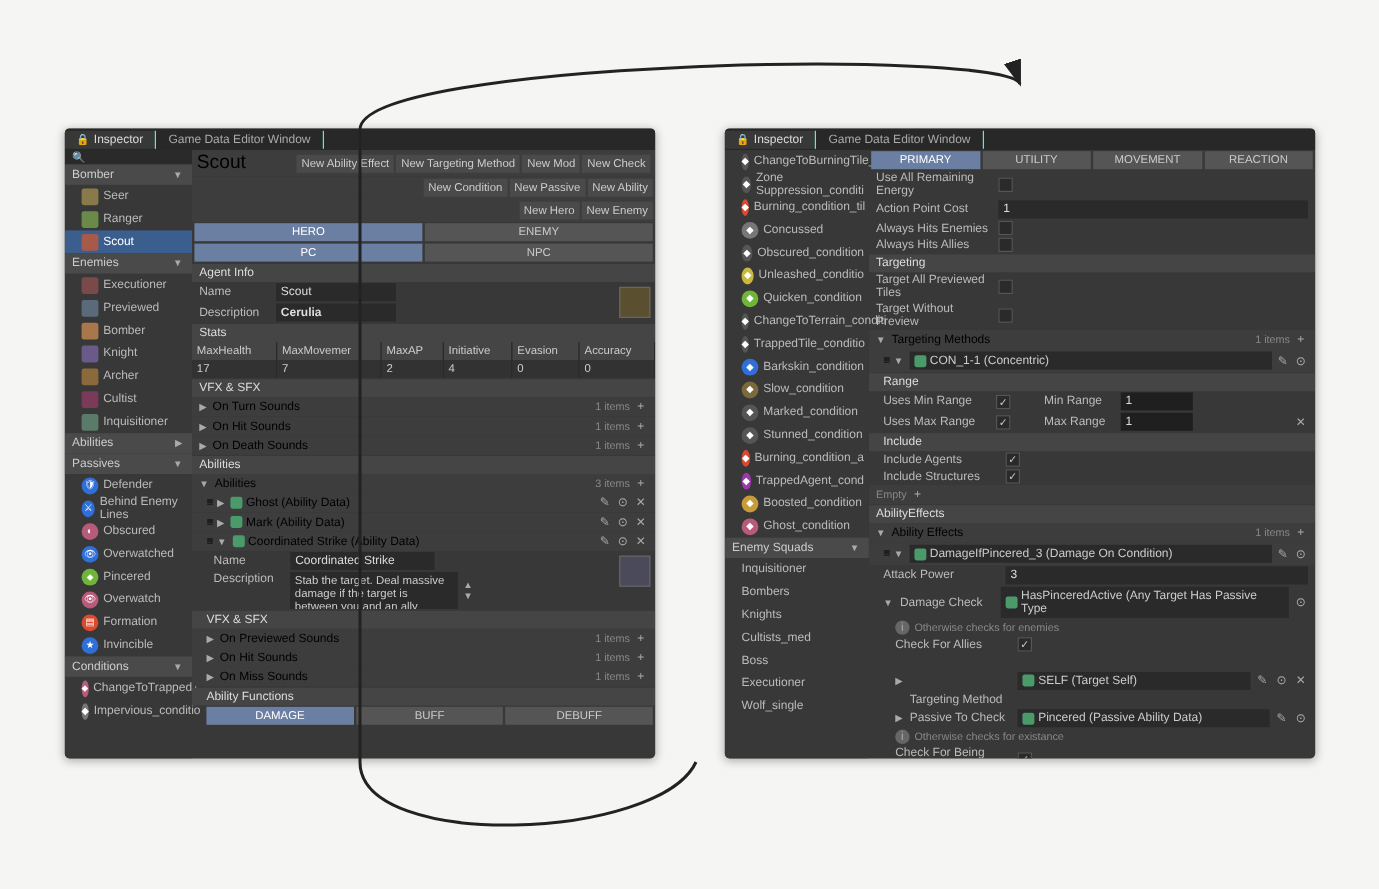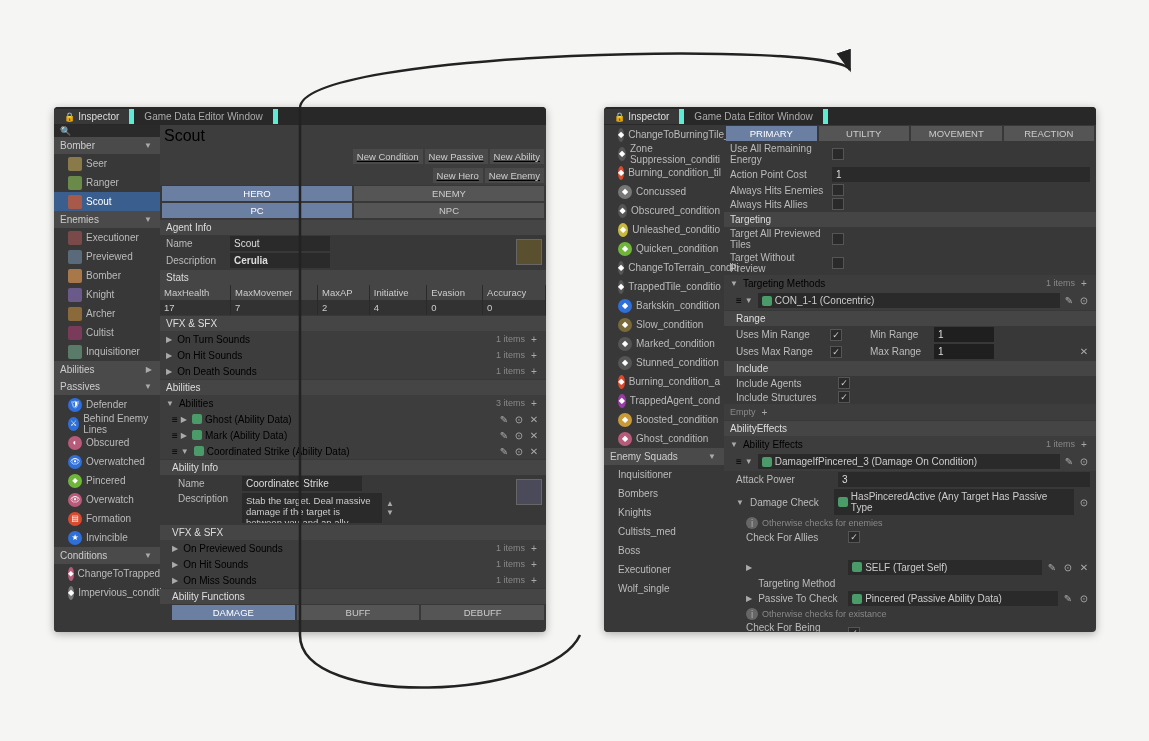--- a/index.html
+++ b/index.html
@@ -1,30 +1,30 @@
 <!DOCTYPE html>
 <html><head>
 <meta charset="utf-8">
 <style>
 * { box-sizing: border-box; margin: 0; padding: 0; font-family: Arial, sans-serif; }
 body { background: #f5f5f3; width: 1149px; height: 741px; position: relative; overflow: hidden; }
 .panel { position: absolute; background: #383838; border-radius: 4px; box-shadow: 0 2px 8px rgba(0,0,0,0.3); overflow: hidden; }
 .tabbar { display: flex; background: #282828; height: 18px; font-size: 10px; color: #aaa; align-items: center; }
-.tab { padding: 2px 10px; border-right: 5px solid #5eead4; cursor: pointer; }
+.tab { padding: 2px 10px; border-right: 1px solid #5eead4; cursor: pointer; }
 .tab.active { background: #383838; color: #ddd; }
 .tab .lock { font-size: 9px; margin-right: 3px; color: #888; }
 .sidebar { width: 106px; background: #383838; font-size: 10px; color: #bbb; }
 .section-hdr { background: #4a4a4a; padding: 3px 6px; display: flex; justify-content: space-between; align-items: center; font-size: 10px; color: #ccc; }
 .tri { font-size: 8px; color: #aaa; margin-right: 2px; }
 .list-item { display: flex; align-items: center; padding: 2px 4px; height: 19px; gap: 4px; cursor: pointer; }
 .list-item.sel { background: #3a5f8f; color: #fff; }
 .list-item.indent { padding-left: 14px; }
 .sprite { width: 14px; height: 14px; border-radius: 2px; display: inline-block; }
 .circ { width: 14px; height: 14px; border-radius: 50%; display: inline-flex; align-items: center; justify-content: center; font-size: 8px; color: #fff; }
-.topbar { display: flex; justify-content: flex-end; gap: 2px; padding: 2px; background: #3d3d3d; flex-wrap: wrap; text-decoration: underline; }
+.topbar { display: flex; justify-content: flex-end; gap: 2px; padding: 2px; background: #3d3d3d; flex-wrap: wrap; }
 .topbtn { background: #4a4a4a; color: #ccc; font-size: 9.5px; padding: 2px 4px; border: none; cursor: pointer; white-space: nowrap; }
 .catbar { display: flex; gap: 2px; padding: 1px 2px; }
 .catbtn { flex:1; background: #555; color: #ccc; font-size: 9.5px; padding: 2px; border: none; text-align: center; cursor: pointer; }
 .catbtn.active { background: #6b7fa3; color: #fff; }
 .grp-hdr { background: #454545; padding: 2px 6px; font-size: 10px; color: #ddd; margin-top: 1px; }
 .field-row { display: flex; align-items: center; padding: 1px 6px; gap: 4px; font-size: 10px; }
 .label { width: 98px; color: #bbb; flex-shrink: 0; }
 .input { background: #2a2a2a; color: #ddd; border: none; padding: 2px 4px; font-size: 10px; flex: 1; min-width: 0; }
 .input.dark { background: #1f1f1f; }
 .chk { width: 12px; height: 12px; background: #2a2a2a; border: 1px solid #555; display:inline-flex; align-items:center; justify-content:center; font-size:9px; color:#ccc; }
@@ -159,20 +159,26 @@
         </div>
       <div class="list-item indent">
           <span class="circ" style="background:#777;">◆</span>
           <span>Impervious_conditio</span>
         </div>
     </div>
 
     <div class="content-area">
       <div class="flex-row" style="background:#3d3d3d; align-items:center; padding:2px 4px;">
         <span style="flex:1;">Scout</span>
+        <div style="display:flex; gap:2px;">
+          <button class="topbtn">New Ability Effect</button>
+          <button class="topbtn">New Targeting Method</button>
+          <button class="topbtn">New Mod</button>
+          <button class="topbtn">New Check</button>
+        </div>
       </div>
       <div class="topbar">
         <button class="topbtn">New Condition</button>
         <button class="topbtn">New Passive</button>
         <button class="topbtn">New Ability</button>
       </div>
       <div class="topbar">
         <button class="topbtn">New Hero</button>
         <button class="topbtn">New Enemy</button>
       </div>
@@ -265,21 +271,20 @@
         </div>
       <div class="fold sub">
           <span>≡</span>
           <span class="tri">▼</span>
           <span class="tiny-icon" style="background:#4a9a6a;"></span>
           <span class="grow">Coordinated Strike (Ability Data)</span>
           <span class="icobtn">✎</span>
           <span class="icobtn">⊙</span>
           <span class="icobtn">✕</span>
         </div>
-      <div class="grp-hdr sub">Ability Info</div>
       <div class="flex-row sub">
         <div style="flex:1;">
           <div class="field-row">
               <span class="label" style="width:60px;">Name</span>
               <input class="input" style="flex: 0 0 auto; width: 120px;" value="Coordinated Strike">
             </div>
           <div class="field-row" style="align-items:flex-start;">
               <span class="label" style="width:60px;">Description</span>
               <textarea class="desc-area" style="">Stab the target. Deal massive damage if the target is between you and an ally</textarea>
               <span class="tri" style="align-self:center;">▲<br>▼</span>

